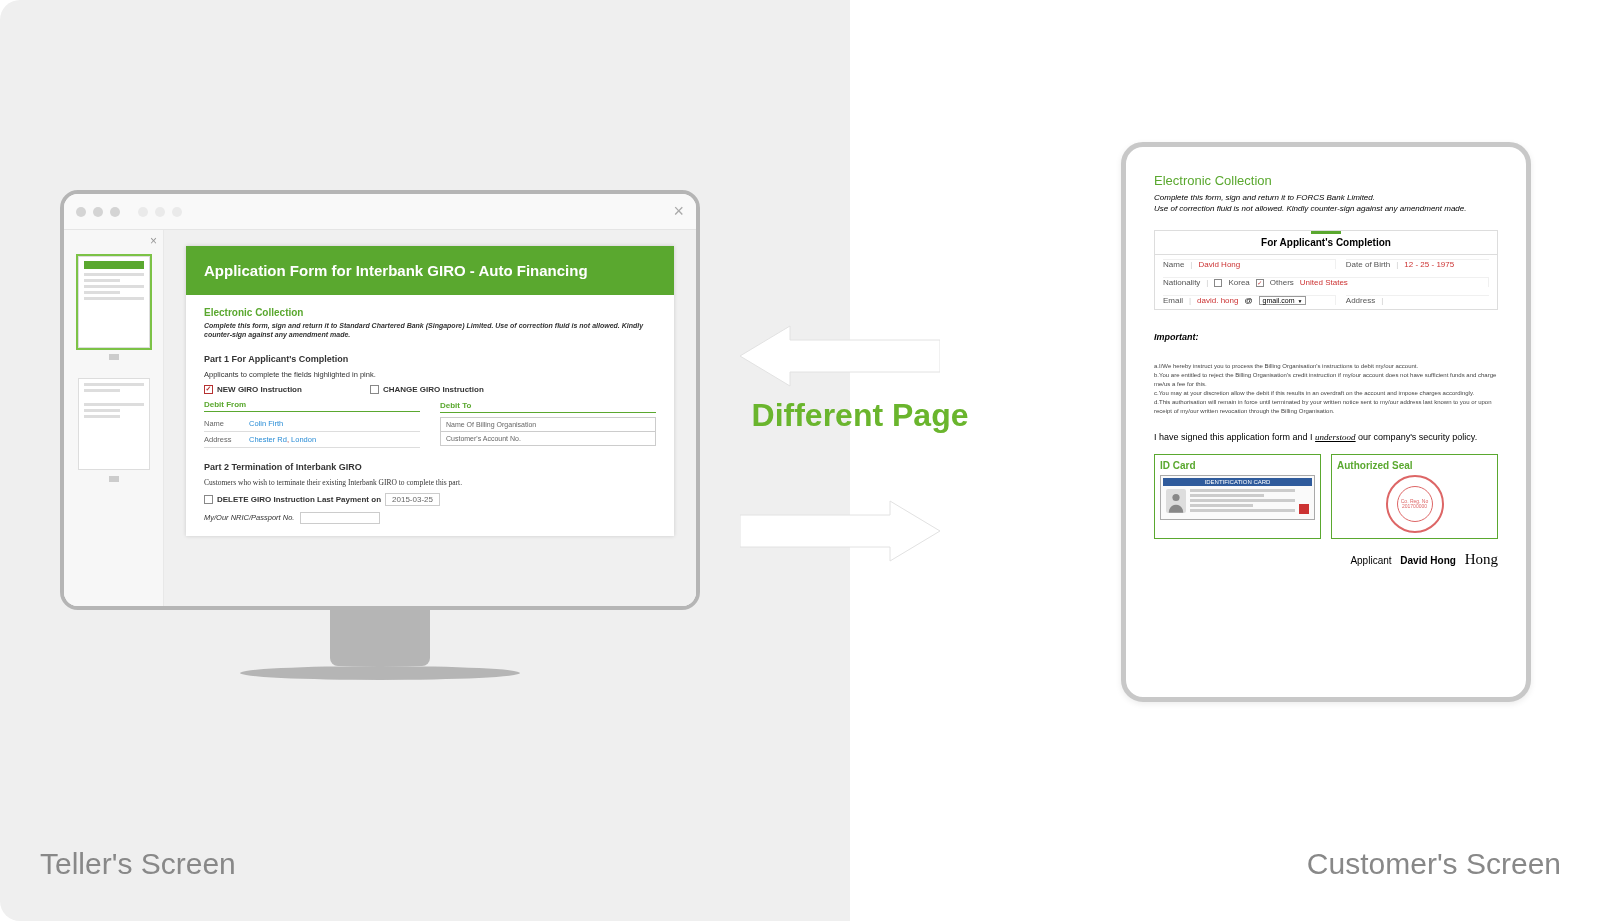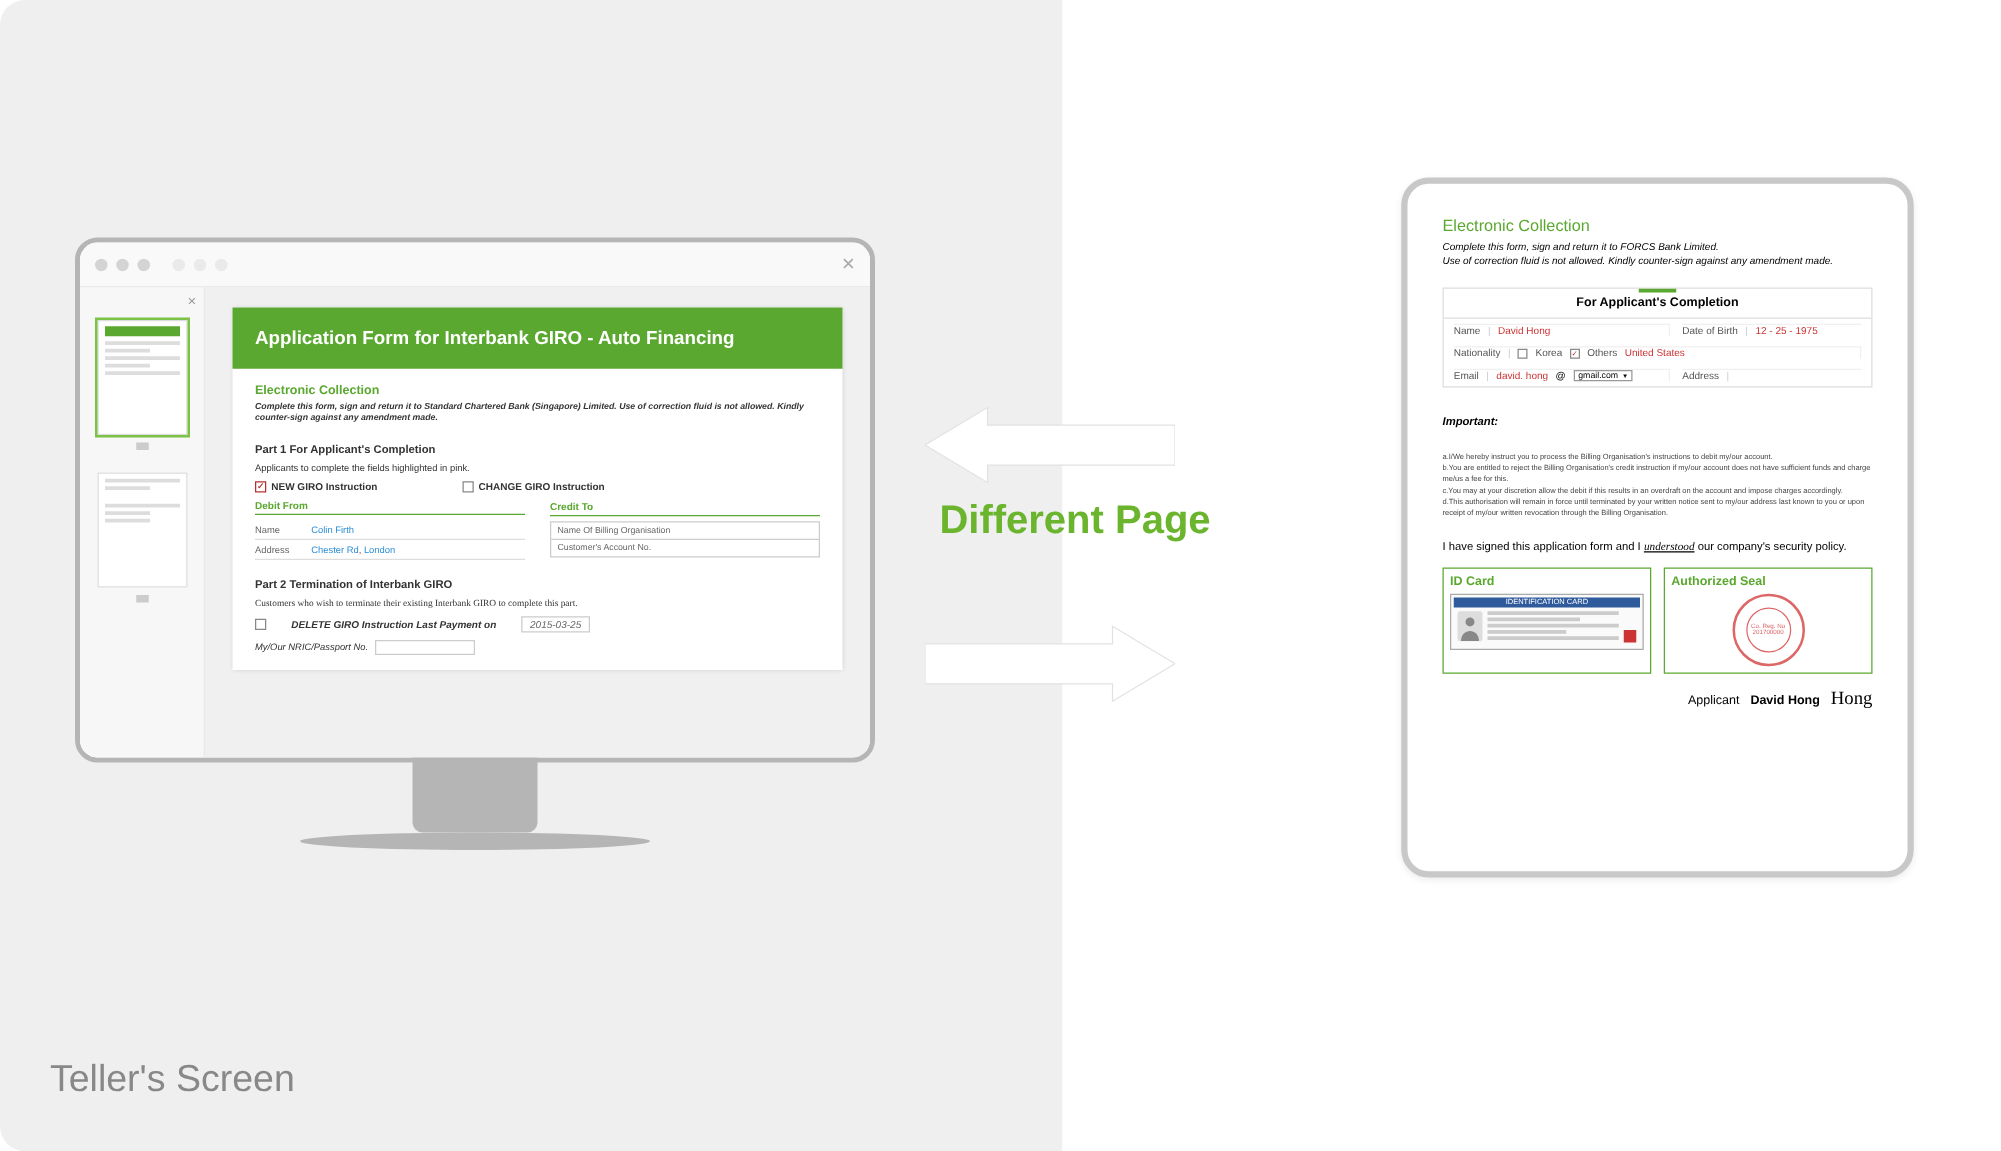--- a/index.html
+++ b/index.html
@@ -46,21 +46,21 @@
 .col{flex:1;}
 .col-h{color:#5aa82f;font-weight:700;font-size:8px;border-bottom:1px solid #5aa82f;padding-bottom:2px;margin-bottom:4px;}
 .fld{display:flex;border-bottom:1px solid #ddd;padding:3px 0;font-size:7.5px;}
 .fld-l{color:#666;flex:0 0 45px;}
 .fld-v{color:#2a8dd6;}
 .fld-v .sep{color:#b63131;}
 .box-tbl{border:1px solid #ccc;}
 .box-tbl .row{border-bottom:1px solid #ccc;padding:3px 5px;font-size:7px;color:#666;}
 .box-tbl .row:last-child{border-bottom:0;}
 .part2-desc{font-size:7.5px;margin:18px 0 6px;font-family:Liberation Serif, serif;}
-.del-row{display:flex;align-items:center;gap:20px;font-size:8px;font-weight:700;font-style:italic;}
+.del-row{display:flex;align-items:center;gap:4px;font-size:8px;font-weight:700;}
 .date-box{border:1px solid #ccc;padding:1px 6px;font-weight:400;color:#666;}
 .nric{font-size:7.5px;margin-top:6px;display:flex;align-items:center;gap:6px;font-style:italic;}
 .nric-box{border:1px solid #ccc;width:80px;height:12px;}
 
 
 .tablet{position:absolute;right:70px;top:142px;width:410px;height:560px;background:#fff;border:5px solid #c8c8c8;border-radius:22px;padding:26px 28px;overflow:hidden;box-shadow:0 2px 6px rgba(0,0,0,.08);}
 .t-title{color:#5aa82f;font-size:13px;font-weight:400;margin-bottom:4px;}
 .t-sub{font-style:italic;font-size:8px;line-height:1.4;}
 .t-section{border:1px solid #ddd;margin-top:16px;}
 .t-sec-h{text-align:center;font-weight:700;font-size:10px;padding:6px 0;border-bottom:1px solid #ddd;position:relative;}
@@ -169,21 +169,21 @@
                     <div class="fld">
                         <span class="fld-l">Name</span>
                         <span class="fld-v">Colin Firth</span>
                       </div>
                     <div class="fld">
                         <span class="fld-l">Address</span>
                         <span class="fld-v"><span>Chester Rd</span><span class="sep">, </span><span>London</span></span>
                       </div>
                   </div>
                   <div class="col">
-                    <div class="col-h">Credit To</div>
+                    <div class="col-h">Debit To</div>
                     <div class="box-tbl">
                       <div class="row">Name Of Billing Organisation</div>
                       <div class="row">Customer's Account No.</div>
                     </div>
                   </div>
                 </div>
                 <div class="part-title">Part 2 Termination of Interbank GIRO</div>
                 <div class="part2-desc" style="margin-top:4px">Customers who wish to terminate their existing Interbank GIRO to complete this part.</div>
                 <div class="del-row">
                   <span class="chk-box" style="border-color:#888;color:transparent">✓</span>
@@ -291,20 +291,21 @@
               </div>
           </div>
         </div>
       </div>
       <div class="t-applicant">
         <span>Applicant</span>
         <span class="nm">David Hong</span>
         <span class="sig">Hong</span>
       </div>
     </div>
+    <div class="caption caption-right">Customer's Screen</div>
   </div>
 
   <div class="center-label">Different Page</div>
   <div class="arrow arrow-left">
     <svg viewBox="0 0 200 72">
         <polygon points="0,36 50,6 50,20 200,20 200,52 50,52 50,66" fill="#fff" stroke="#e2e2e2" stroke-width="1"></polygon>
       </svg>
   </div>
   <div class="arrow arrow-right">
     <svg viewBox="0 0 200 72">

